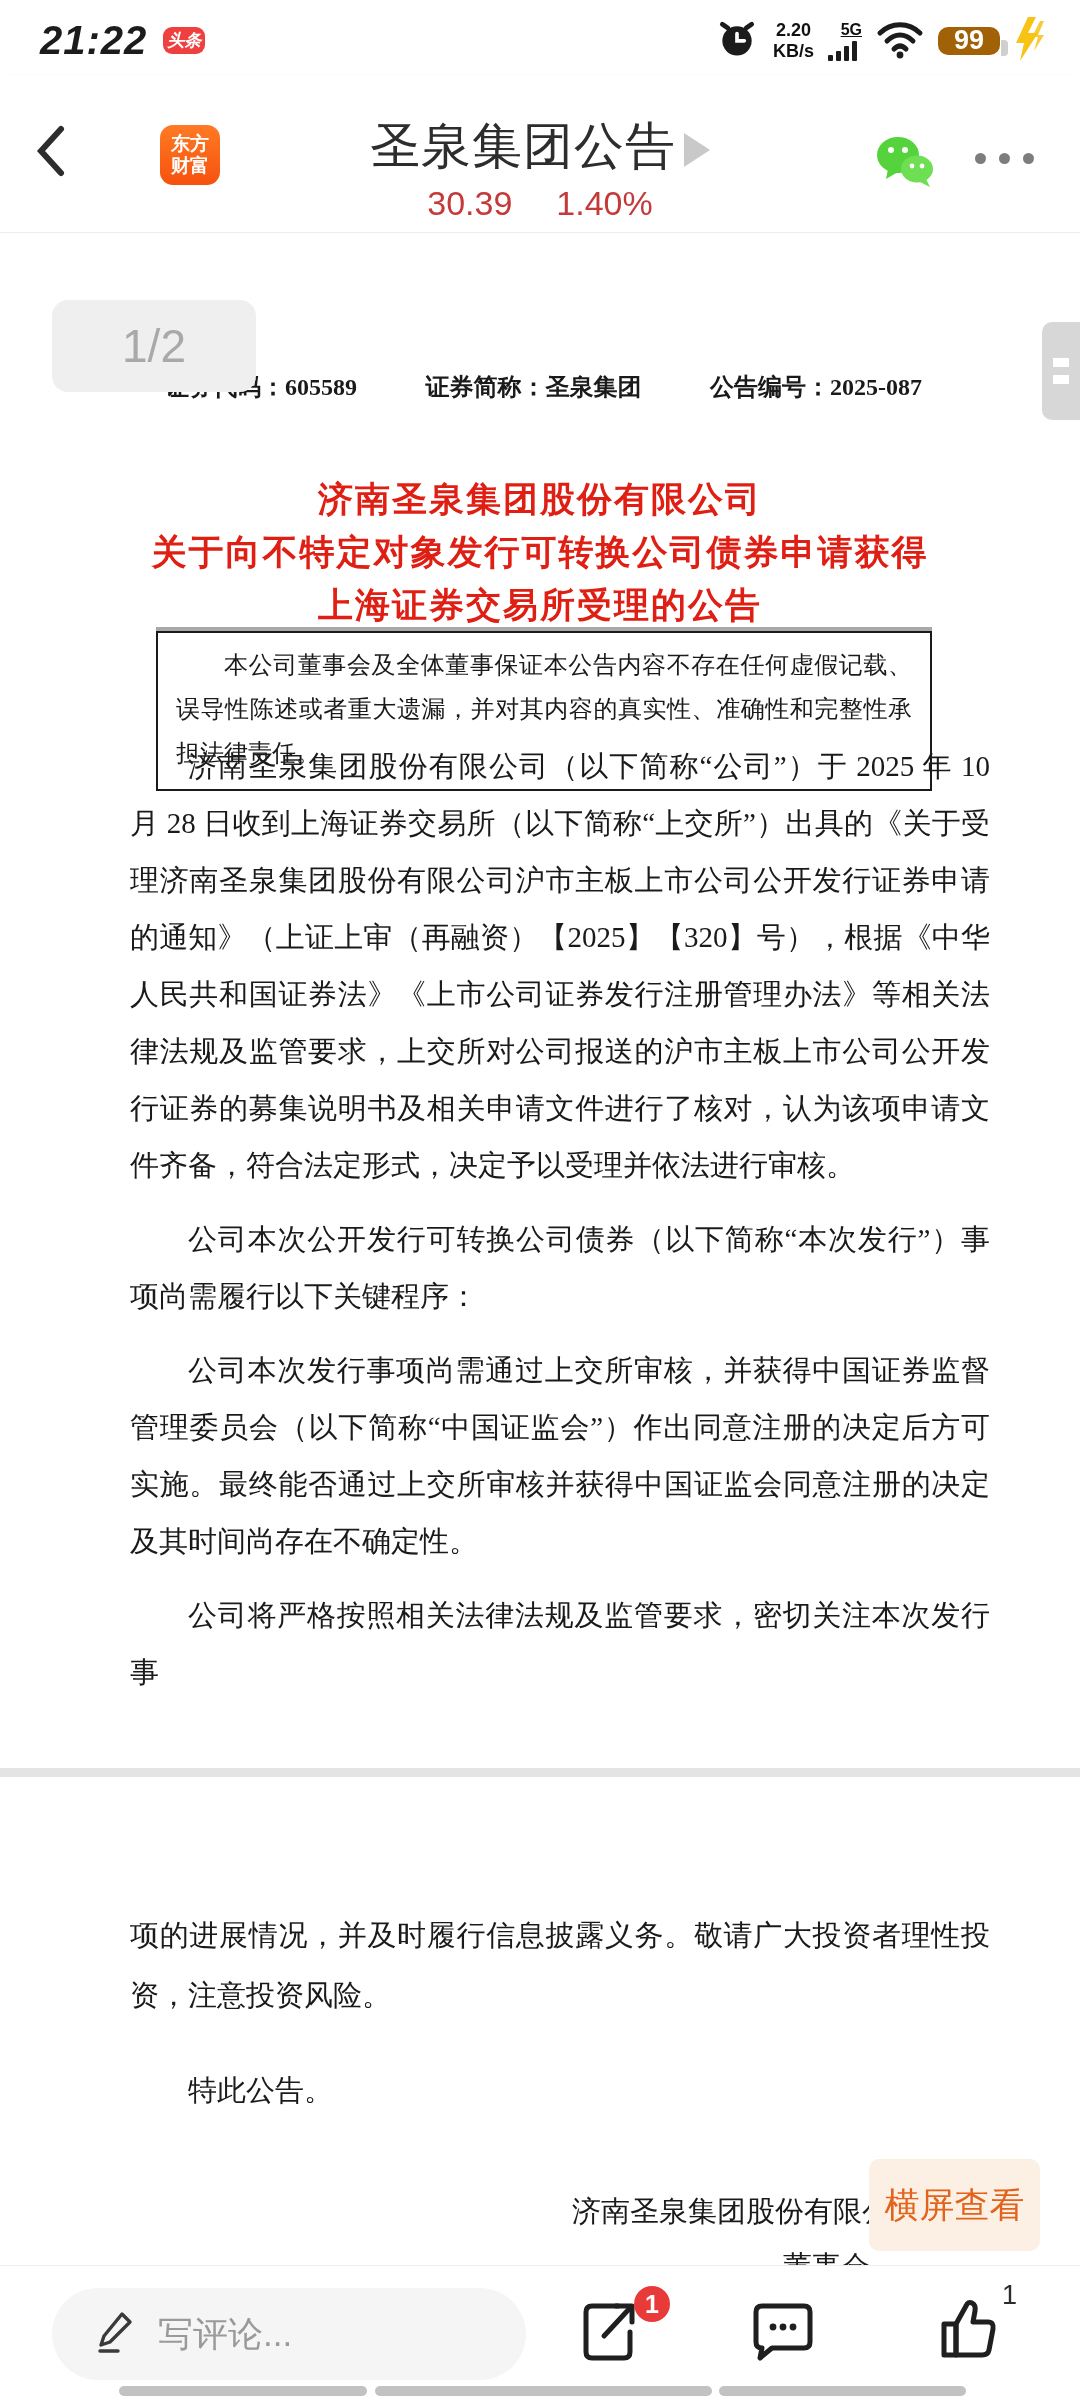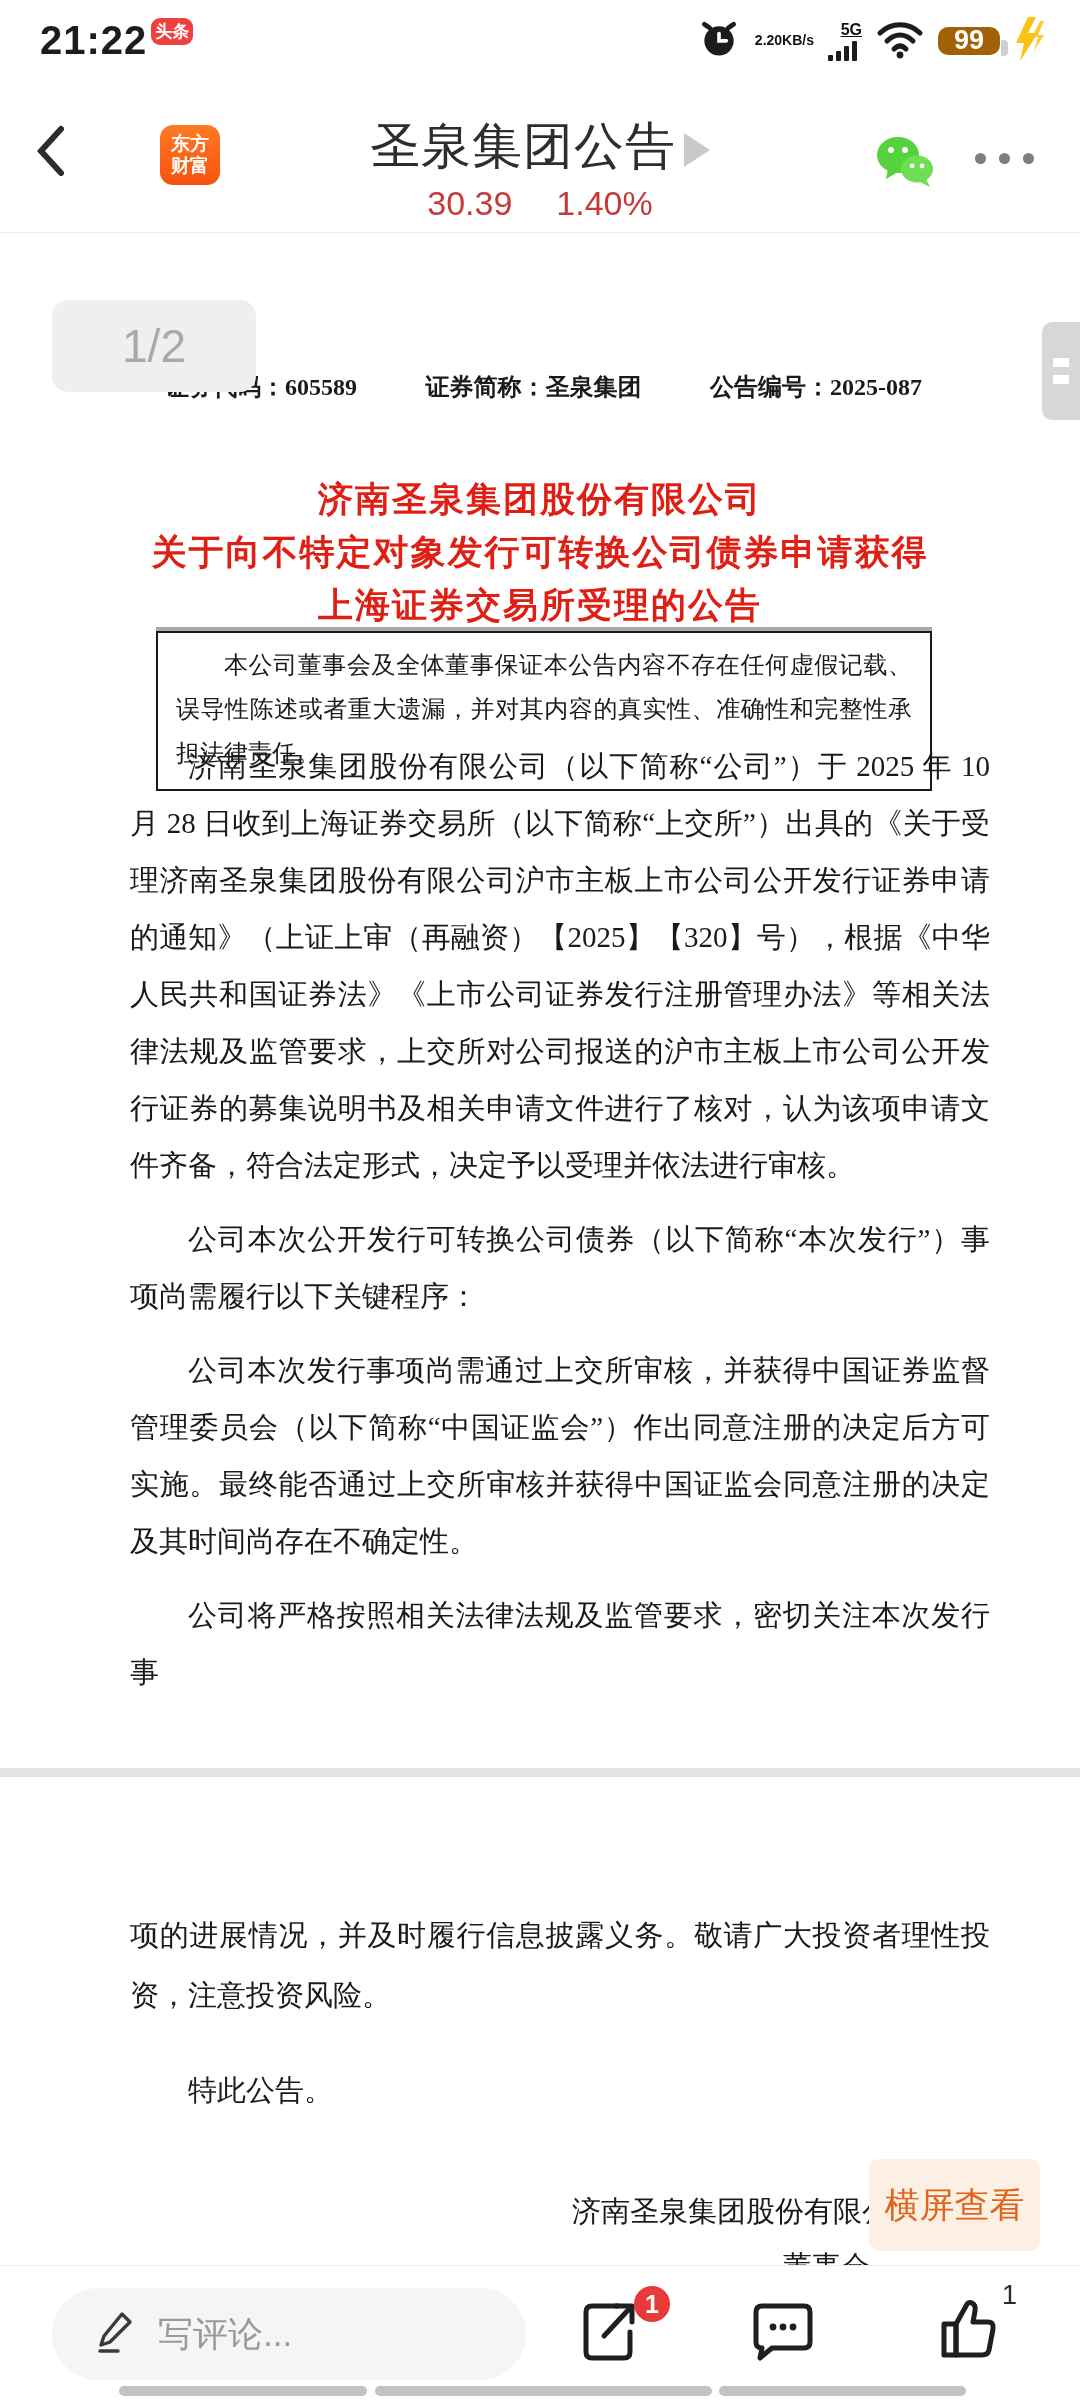--- a/index.html
+++ b/index.html
@@ -2,25 +2,25 @@
 <html><head>
 <meta charset="utf-8">
 <style>
   * { margin:0; padding:0; box-sizing:border-box; }
   html,body { background:#fff; }
   body { font-family:"Liberation Sans", sans-serif; }
   .screen { position:relative; width:1080px; height:2400px; background:#fff; overflow:hidden; margin:0 auto; }
 
   
   .status-bar { position:absolute; top:0; left:0; right:0; height:75px; display:flex; align-items:center; justify-content:space-between; padding:6px 36px 0 40px; background:#fff; }
-  .sb-left { display:flex; align-items:flex-start; gap:4px; }
+  .sb-left { display:flex; align-items:center; gap:16px;font-style:italic; }
   .sb-time { font-size:40px; font-weight:bold; color:#1c1c1c; letter-spacing:1px; }
   .sb-badge { background:#ef4040; color:#fff; font-size:17px; font-weight:bold; padding:5px 2px; border-radius:9px; line-height:1.0; width:42px; text-align:center; }
   .sb-right { display:flex; align-items:center; gap:14px; }
-  .sb-speed { display:flex; align-items:center; font-size:14px; font-weight:bold; color:#111; line-height:21px; }
+  .sb-speed { display:flex; flex-direction:column; align-items:center; font-size:18px; font-weight:bold; color:#111; line-height:21px; }
   .sb-5g { display:flex; flex-direction:column; align-items:flex-end; }
   .sb-5g .g { font-size:16px; font-weight:bold; color:#111; line-height:18px;text-decoration:underline; }
   .battery { position:relative; width:62px; height:28px; background:#a16207; border-radius:10px; color:#fff; font-size:27px; font-weight:bold; display:flex; align-items:center; justify-content:center; }
   .battery:after { content:""; position:absolute; right:-8px; top:13px; width:7px; height:16px; background:#cfcfcf; border-radius:0 4px 4px 0; }
 
   
   .header { position:absolute; top:75px; left:0; right:0; height:158px; background:#fff; border-bottom:1px solid #ececec; box-shadow:0 2px 5px rgba(0,0,0,.05); }
   .back { position:absolute; left:22px; top:48px; width:56px; height:56px; display:flex; align-items:center; justify-content:center; }
   .applogo { position:absolute; left:112px; top:50px; width:60px; height:60px; border-radius:13px; background:linear-gradient(180deg,#ff7a24,#f6520e); color:#fff; font-size:19px; font-weight:bold; line-height:22px; display:flex; flex-direction:column; align-items:center; justify-content:center;margin-left:48px; }
   .h-center { position:absolute; left:0; right:0; top:38px; text-align:center; }

